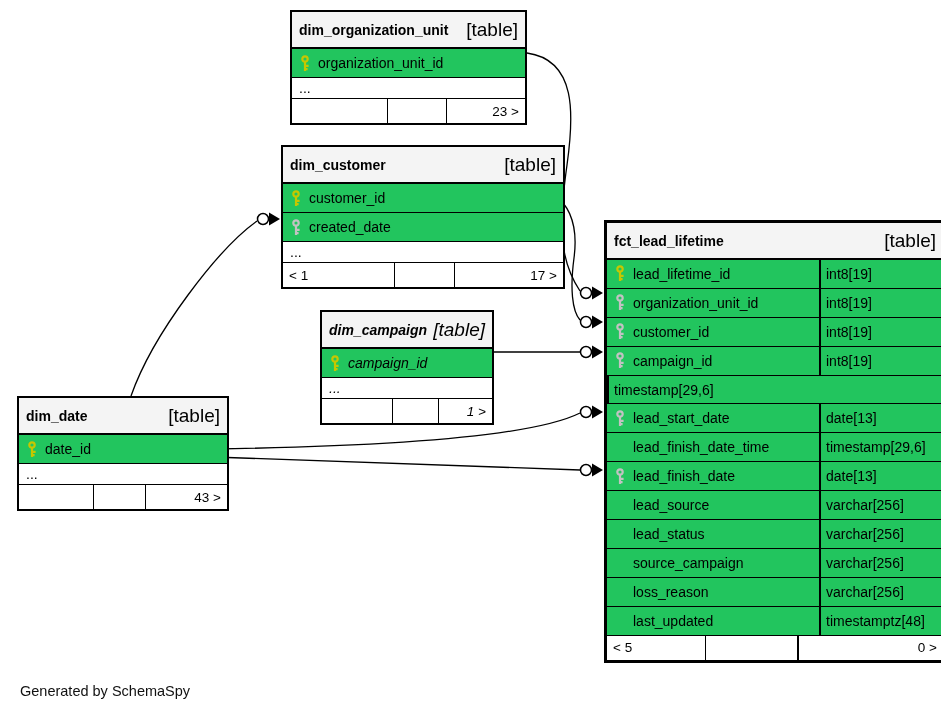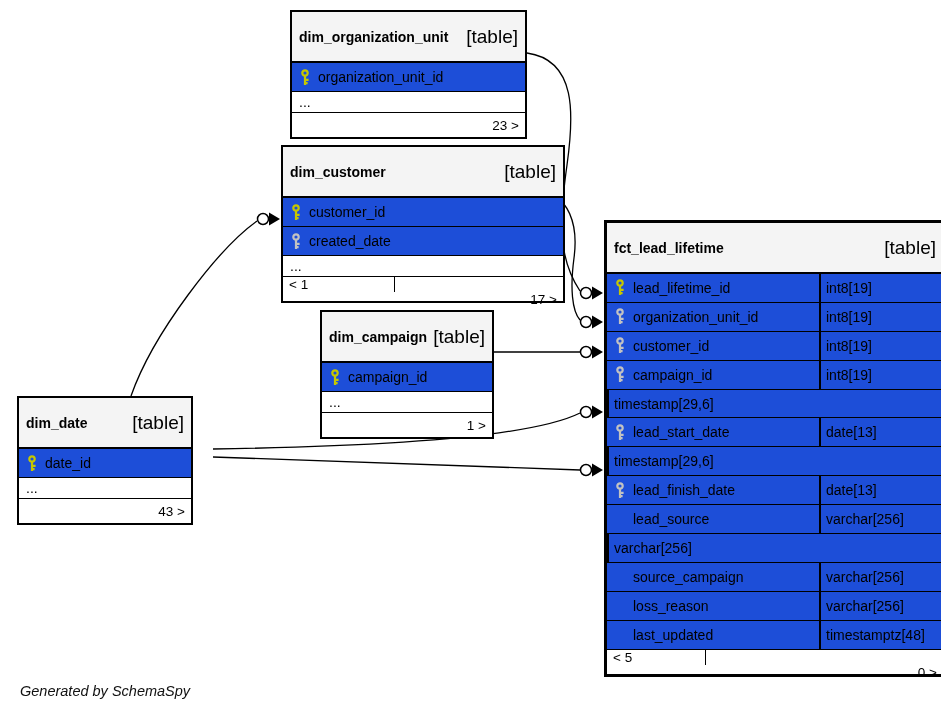--- a/index.html
+++ b/index.html
@@ -10,63 +10,63 @@
   }
   svg.wires{position:absolute;left:0;top:0;z-index:1;pointer-events:none;}
   .tbl{
     position:absolute;background:#fff;border:2px solid #000;
     box-sizing:border-box;z-index:2;
   }
   .tbl.fct{border-width:3px;}
   .hdr{
     display:flex;justify-content:space-between;align-items:center;
     background:#f4f4f4;border-bottom:2px solid #000;
-    height:25px;padding:12px 7px;box-sizing:content-box;
+    height:25px;padding:5px 7px;box-sizing:content-box;
   }
   .hdr .title{font-weight:bold;font-size:14px;white-space:nowrap;}
   .hdr .badge{font-size:19px;white-space:nowrap;}
   .row{
     display:flex;align-items:center;height:28px;
     border-bottom:1.5px solid #000;box-sizing:content-box;
-    font-size:14px;white-space:nowrap;background:#1d4ed8;
+    font-size:14px;white-space:nowrap;background:#22c55e;
   }
   .fct .row{height:27.9px;}
   .keyslot{width:26px;display:flex;justify-content:center;align-items:center;flex:0 0 26px;}
   .keyslot svg{display:block;}
   .key-pk{color:#c6c700;}
   .key-fk{color:#c2c2c2;}
   .colname{flex:1;overflow:hidden;}
   .namecell{display:flex;align-items:center;flex:1;height:100%;}
   .typecell{
     width:112px;flex:0 0 112px;height:100%;display:flex;align-items:center;
     border-left:2px solid #000;padding:0 5px;
   }
   .ellipsis{
     display:flex;align-items:center;height:20px;padding:0 7px;
     border-bottom:1.5px solid #000;font-size:14px;background:#fff;
   }
-  .tfoot{display:flex;height:24px;font-size:13.5px;background:#fff;align-items:stretch;flex-direction:column;}
+  .tfoot{display:flex;height:24px;font-size:13.5px;background:#fff;align-items:stretch;}
   .tfoot .cell{display:flex;align-items:center;padding:0 6px;box-sizing:border-box;}
   .tfoot .c1{border-right:1.5px solid #000;}
   .tfoot .c2{border-right:1.5px solid #000;}
   .tfoot .c3{flex:1;justify-content:flex-end;}
   
   .t-org   .c1{width:96px;}  .t-org  .c2{width:59px;}
   .t-cust  .c1{width:112px;} .t-cust .c2{width:60px;}
   .t-camp  .c1{width:71px;}  .t-camp .c2{width:46px;}
   .t-date  .c1{width:75px;}  .t-date .c2{width:52px;}
   .t-fct   .c1{width:99px;}  .t-fct  .c2{width:93px;border-right:2px solid #000;}
   
   .t-org  {left:290px;top:10px; width:237px;}
   .t-cust {left:281px;top:145px;width:284px;}
-  .t-camp {left:320px;top:310px;width:174px;}
-  .t-date {left:17px; top:396px;width:176px;}
+  .t-camp {left:320px;top:310px;width:174px;font-style:italic;}
+  .t-date {left:17px; top:396px;width:212px;}
   .t-fct  {left:604px;top:220px;width:342px;}
   .credit{
-    position:absolute;left:20px;top:683px;font-size:14.5px;color:#111;z-index:2;font-style:italic;
+    position:absolute;left:20px;top:683px;font-size:14.5px;color:#111;z-index:2;
   }
 </style>
 </head>
 <body>
 
 <svg class="wires" width="941" height="713" viewBox="0 0 941 713">
   <g fill="none" stroke="#000" stroke-width="1.3">
     <path d="M 527,53 C 577,60 574,115 567,165 C 559,222 558,258 580,291"></path>
     <path d="M 533,188 C 572,193 578,228 574,258 C 570,288 572,311 580,320"></path>
     <path d="M 494,352 L 580,352"></path>
@@ -268,20 +268,24 @@
             <circle cx="6" cy="4" r="2.7" fill="none" stroke="currentColor" stroke-width="2.2"></circle>
             <path d="M6 6.8 V16 M6 10.8 H9.6 M6 14.2 H8.6" stroke="currentColor" stroke-width="2.2" fill="none"></path>
           </svg>
       </span>
       <span class="colname">lead_start_date</span>
     </span>
     <span class="typecell">date[13]</span>
   </div>
 
   <div class="row">
+    <span class="namecell">
+      <span class="keyslot"></span>
+      <span class="colname">lead_finish_date_time</span>
+    </span>
     <span class="typecell">timestamp[29,6]</span>
   </div>
 
   <div class="row">
     <span class="namecell">
       <span class="keyslot key-fk">
         <svg width="12" height="17" viewBox="0 0 12 17">
             <circle cx="6" cy="4" r="2.7" fill="none" stroke="currentColor" stroke-width="2.2"></circle>
             <path d="M6 6.8 V16 M6 10.8 H9.6 M6 14.2 H8.6" stroke="currentColor" stroke-width="2.2" fill="none"></path>
           </svg>
@@ -293,20 +297,24 @@
 
   <div class="row">
     <span class="namecell">
       <span class="keyslot"></span>
       <span class="colname">lead_source</span>
     </span>
     <span class="typecell">varchar[256]</span>
   </div>
 
   <div class="row">
+    <span class="namecell">
+      <span class="keyslot"></span>
+      <span class="colname">lead_status</span>
+    </span>
     <span class="typecell">varchar[256]</span>
   </div>
 
   <div class="row">
     <span class="namecell">
       <span class="keyslot"></span>
       <span class="colname">source_campaign</span>
     </span>
     <span class="typecell">varchar[256]</span>
   </div>

